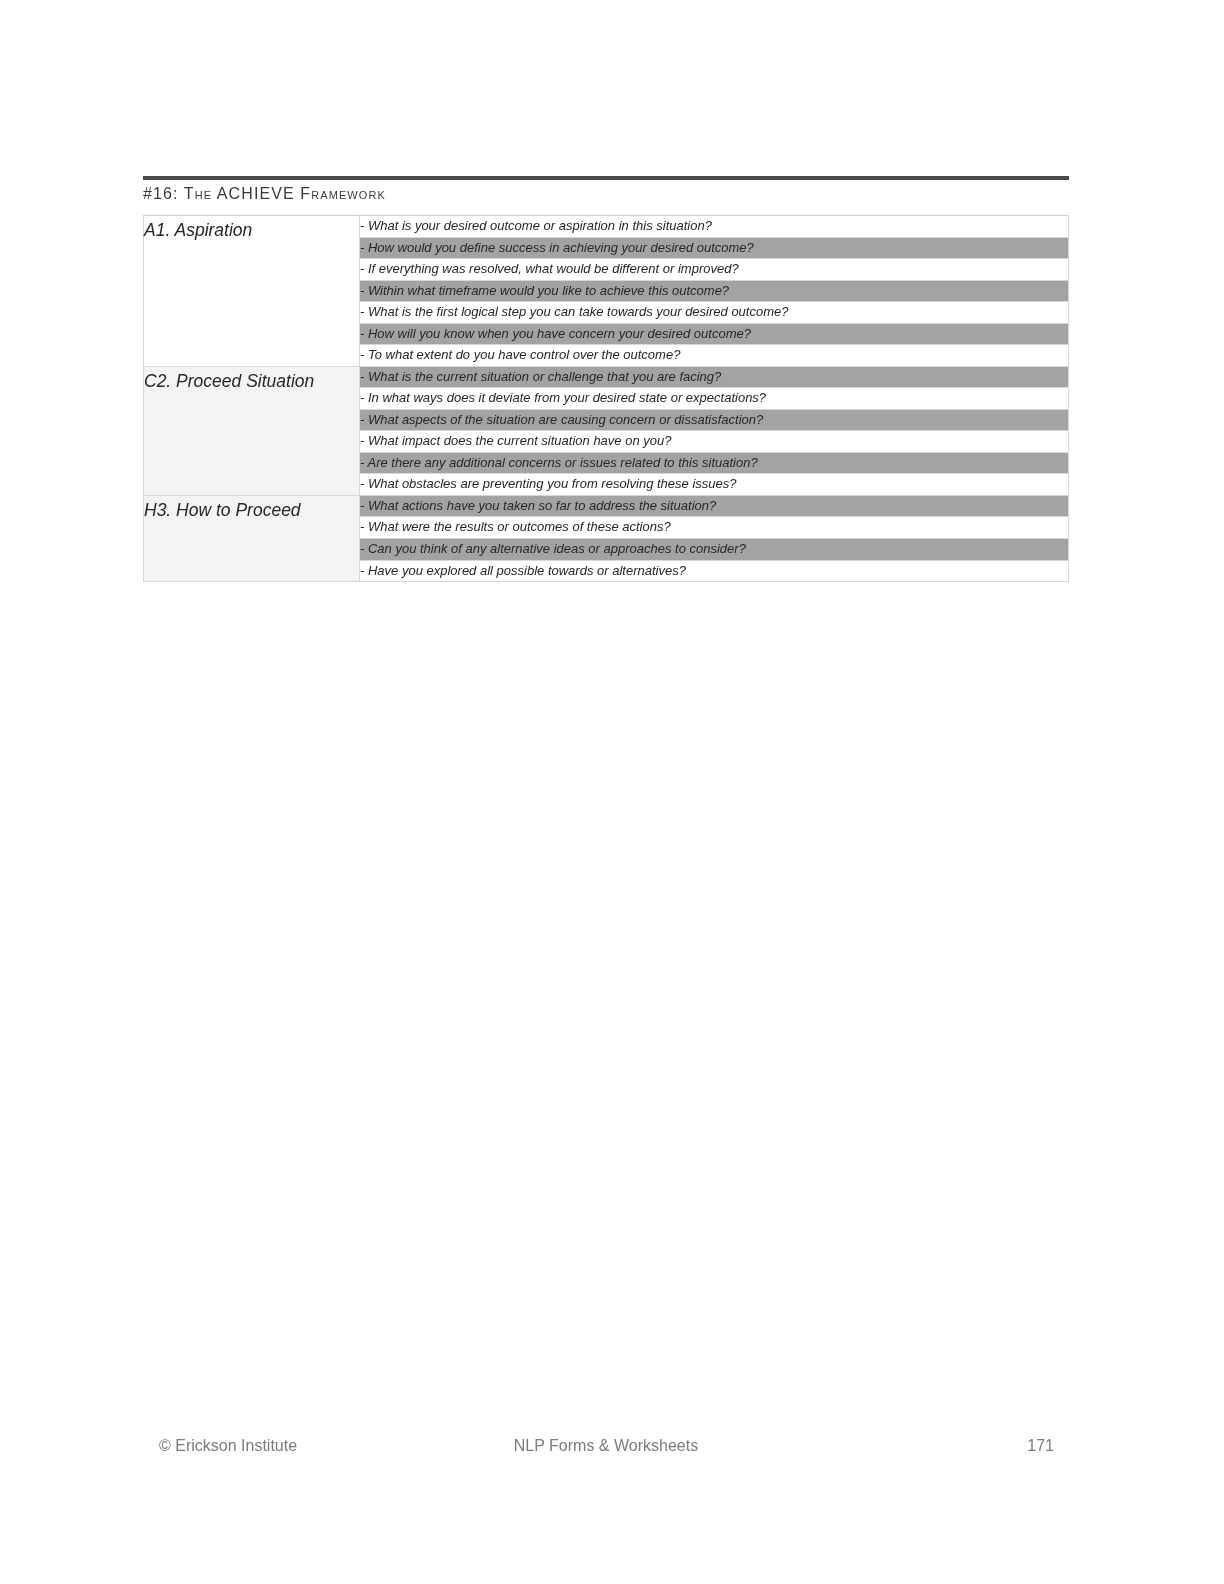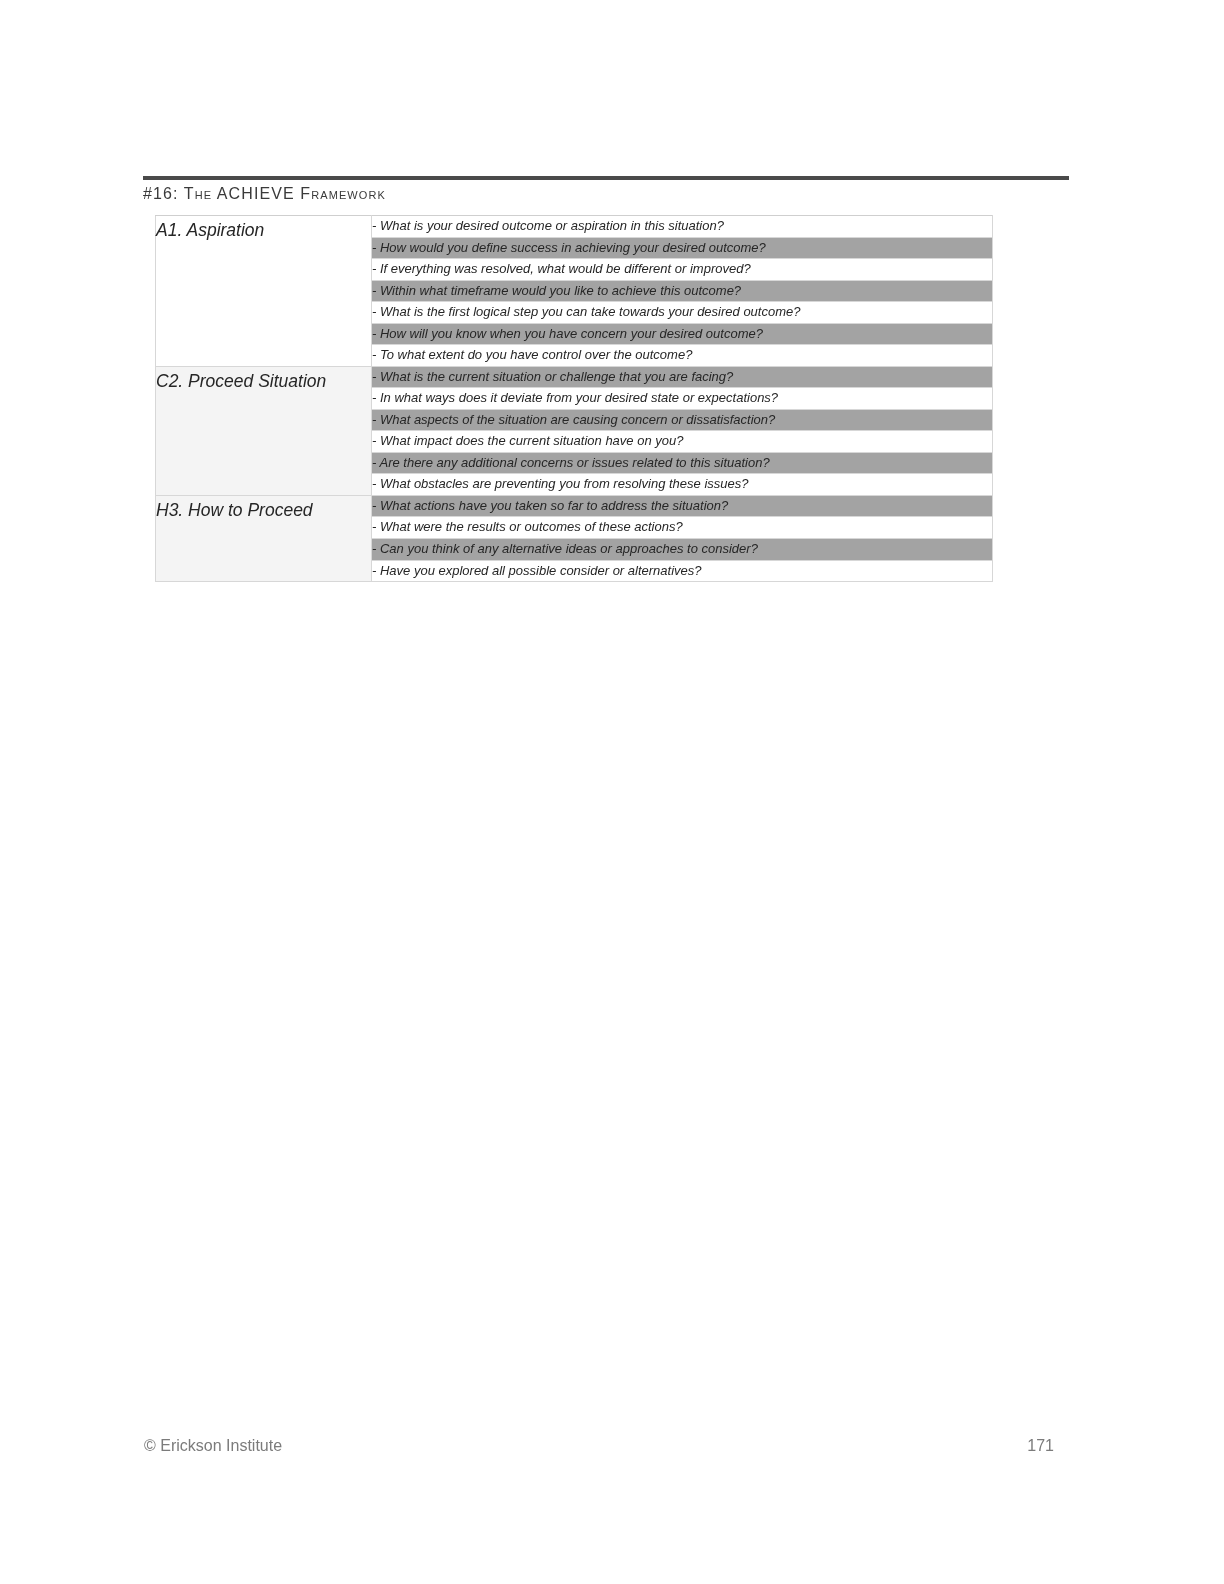--- a/index.html
+++ b/index.html
@@ -42,23 +42,23 @@
     font-variant: small-caps;
     letter-spacing: 1.1px;
     color: #3a3a3a;
     font-weight: 400;
     white-space: nowrap;
   }
 
   
   .framework-table {
     position: absolute;
-    left: 12px;
+    left: 0;
     top: 215px;
-    width: 838px;
+    width: 926px;
     border-collapse: collapse;
     table-layout: fixed;
   }
 
   .framework-table td {
     vertical-align: top;
     padding: 0;
     border: 1px solid #d7d7d7;
   }
 
@@ -96,21 +96,21 @@
     position: absolute;
     left: 0;
     top: 1437px;
     width: 926px;
     height: 22px;
     color: #7b7b7b;
     font-size: 16px;
   }
   .footer-left {
     position: absolute;
-    left: 1px;
+    left: 16px;
     top: 0;
     white-space: nowrap;
   }
   .footer-center {
     position: absolute;
     left: 0;
     top: 0;
     width: 926px;
     text-align: center;
     white-space: nowrap;
@@ -178,23 +178,24 @@
           <td class="label-cell shaded" rowspan="4">H3. How to Proceed</td>
           <td class="q-cell shaded">- What actions have you taken so far to address the situation?</td>
         </tr>
         <tr>
           <td class="q-cell">- What were the results or outcomes of these actions?</td>
         </tr>
         <tr>
           <td class="q-cell shaded">- Can you think of any alternative ideas or approaches to consider?</td>
         </tr>
         <tr>
-          <td class="q-cell">- Have you explored all possible consider or alternatives?</td>
+          <td class="q-cell">- Have you explored all possible towards or alternatives?</td>
         </tr>
       </tbody>
   </table>
 
   <div class="footer">
     <span class="footer-left">© Erickson Institute</span>
+    <span class="footer-center">NLP Forms &amp; Worksheets</span>
     <span class="footer-right">171</span>
   </div>
 
 </div>
 
 </body></html>

